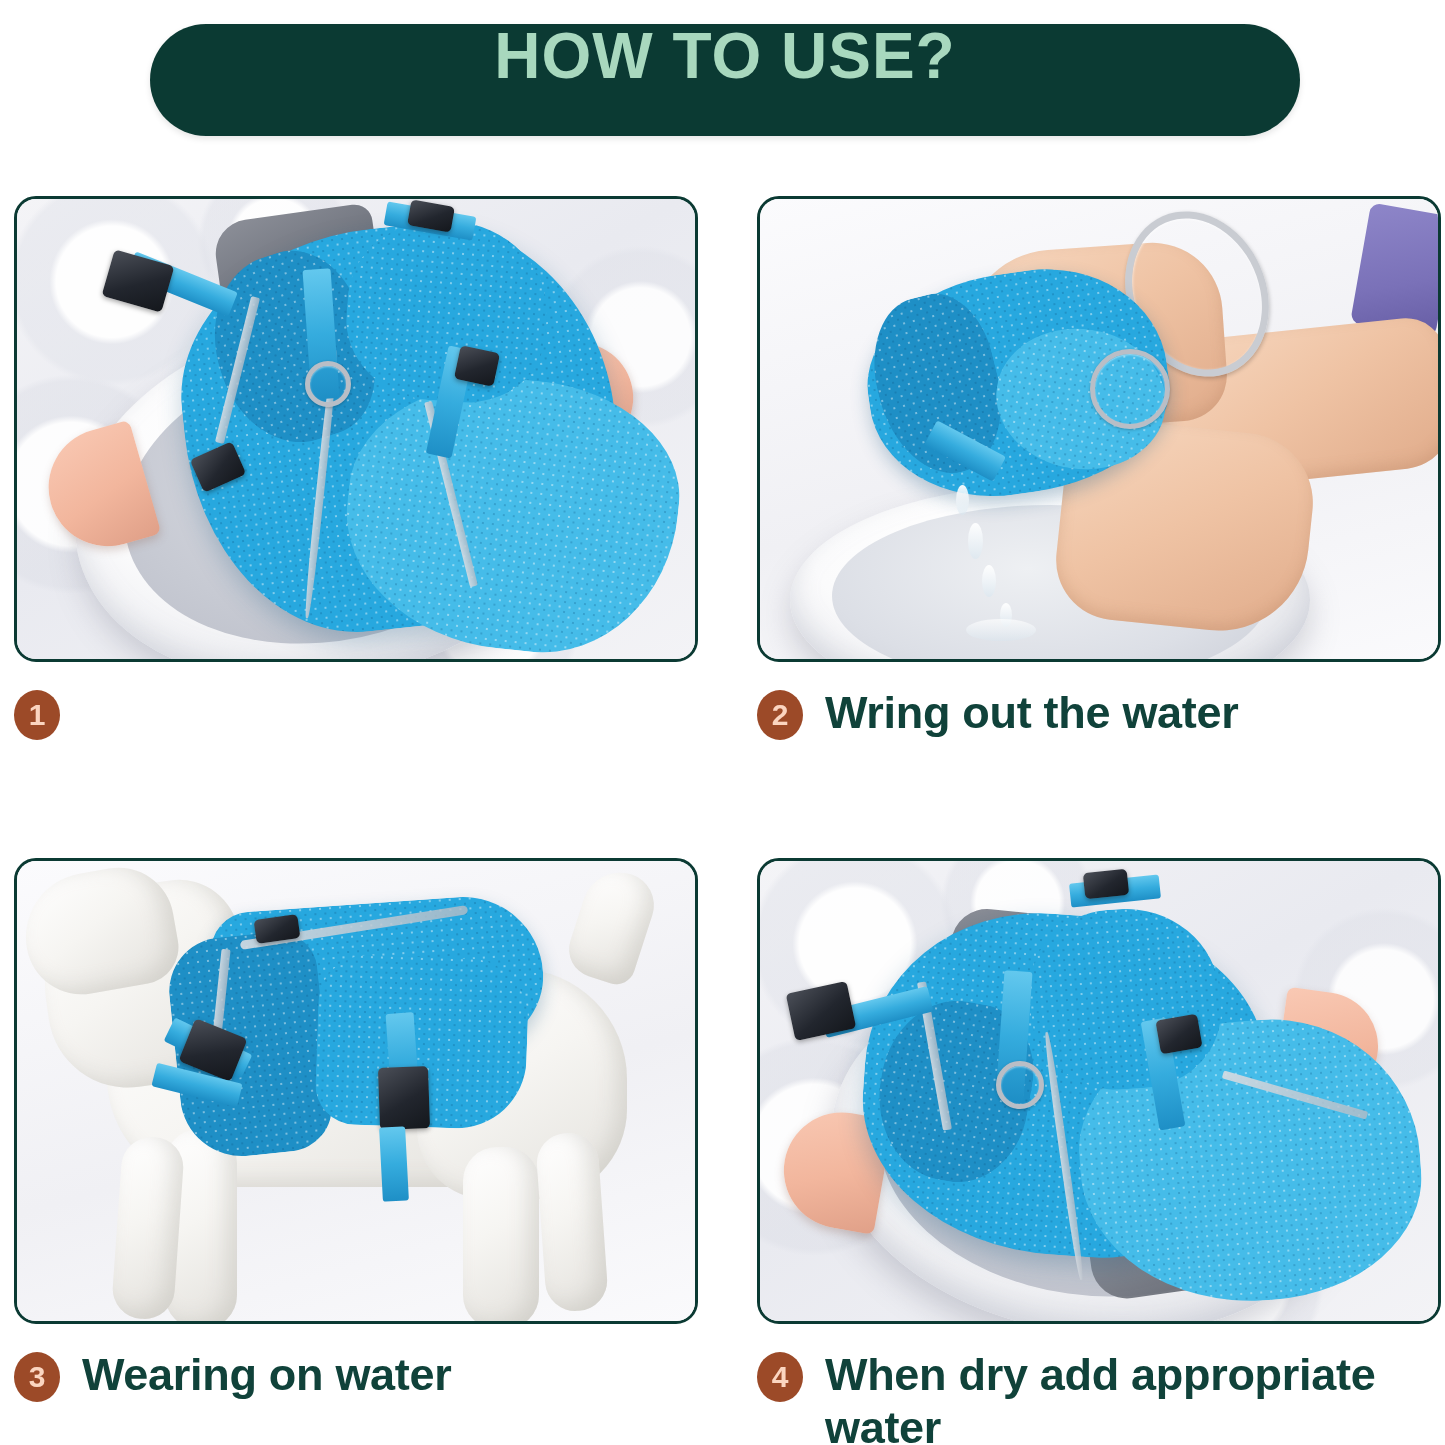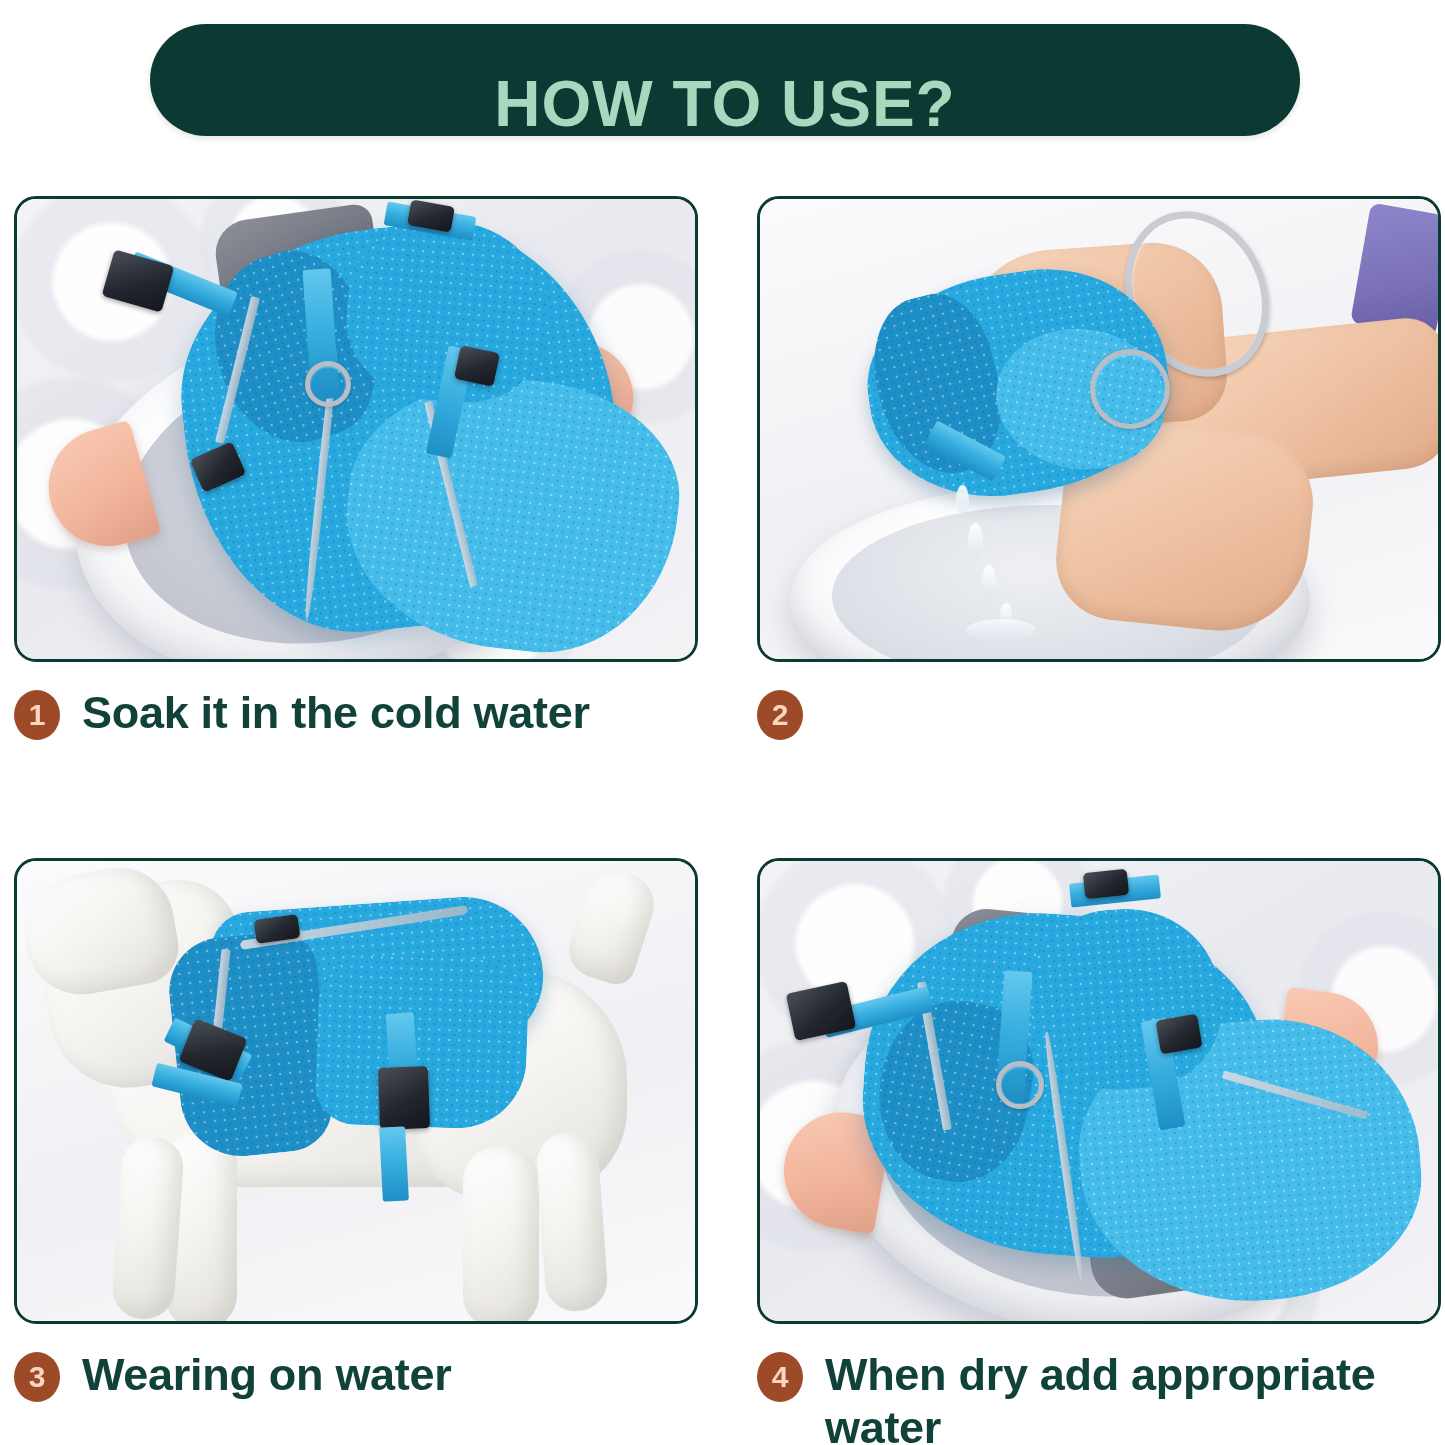--- a/index.html
+++ b/index.html
@@ -18,21 +18,21 @@
   
   #title-banner {
     position: absolute;
     left: 150px;
     top: 24px;
     width: 1150px;
     height: 112px;
     background: #0B3A33;
     border-radius: 56px;
     display: flex;
-    align-items: flex-end;
+    align-items: flex-start;
     justify-content: center;
     box-shadow: 0 3px 6px rgba(0,0,0,0.10);
   }
   #title-text {
     color: #A8D8BE;
     font-size: 64px;
     font-weight: bold;
     letter-spacing: 1px;
     font-family: "Liberation Sans", sans-serif;
     line-height: 1;
@@ -236,21 +236,20 @@
       <div class="dring" style="left:288px; top:162px; width:36px; height:36px;"></div>
       <div class="strap" style="left:420px; top:148px; width:26px; height:110px; transform:rotate(12deg);"></div>
       <div class="buckle" style="left:440px; top:150px; width:40px; height:34px; transform:rotate(12deg);"></div>
       <div class="buckle" style="left:178px; top:250px; width:46px; height:36px; transform:rotate(-24deg);"></div>
       <div class="strap" style="left:368px; top:10px; width:90px; height:24px; transform:rotate(10deg);"></div>
       <div class="buckle" style="left:392px; top:4px; width:44px; height:26px; transform:rotate(10deg);"></div>
     </div>
   </div>
   <div class="caption-row">
     <div class="step-badge">1</div>
-    <div class="step-label">Soak it in the cold water</div>
   </div>
 </div>
 
 <div class="step" id="step-2">
   <div class="photo-frame">
     <div class="scene">
       <div class="bg-plain"></div>
 
       <div class="basin" style="left:30px; top:286px; width:520px; height:230px;"></div>
       <div class="basin-inner" style="left:72px; top:306px; width:436px; height:182px; background:radial-gradient(ellipse at 45% 35%, #eef0f3 0%, #dcdfe6 60%, #c9ccd5 100%);"></div>
@@ -275,20 +274,21 @@
 
       <div class="water-drop" style="left:196px; top:286px; width:13px; height:30px;"></div>
       <div class="water-drop" style="left:208px; top:324px; width:15px; height:36px;"></div>
       <div class="water-drop" style="left:222px; top:366px; width:14px; height:32px;"></div>
       <div class="water-drop" style="left:240px; top:404px; width:12px; height:24px;"></div>
       <div class="water-drop" style="left:206px; top:420px; width:70px; height:22px; opacity:0.7;"></div>
     </div>
   </div>
   <div class="caption-row">
     <div class="step-badge">2</div>
+    <div class="step-label">Wring out the water</div>
   </div>
 </div>
 
 <div class="step" id="step-3">
   <div class="photo-frame">
     <div class="scene">
       <div class="bg-plain"></div>
 
       <div class="dog-part" style="left:90px; top:96px; width:450px; height:230px; border-radius:120px 90px 80px 110px;"></div>
       <div class="dog-part" style="left:400px; top:108px; width:210px; height:230px; border-radius:90px 110px 90px 70px;"></div>

